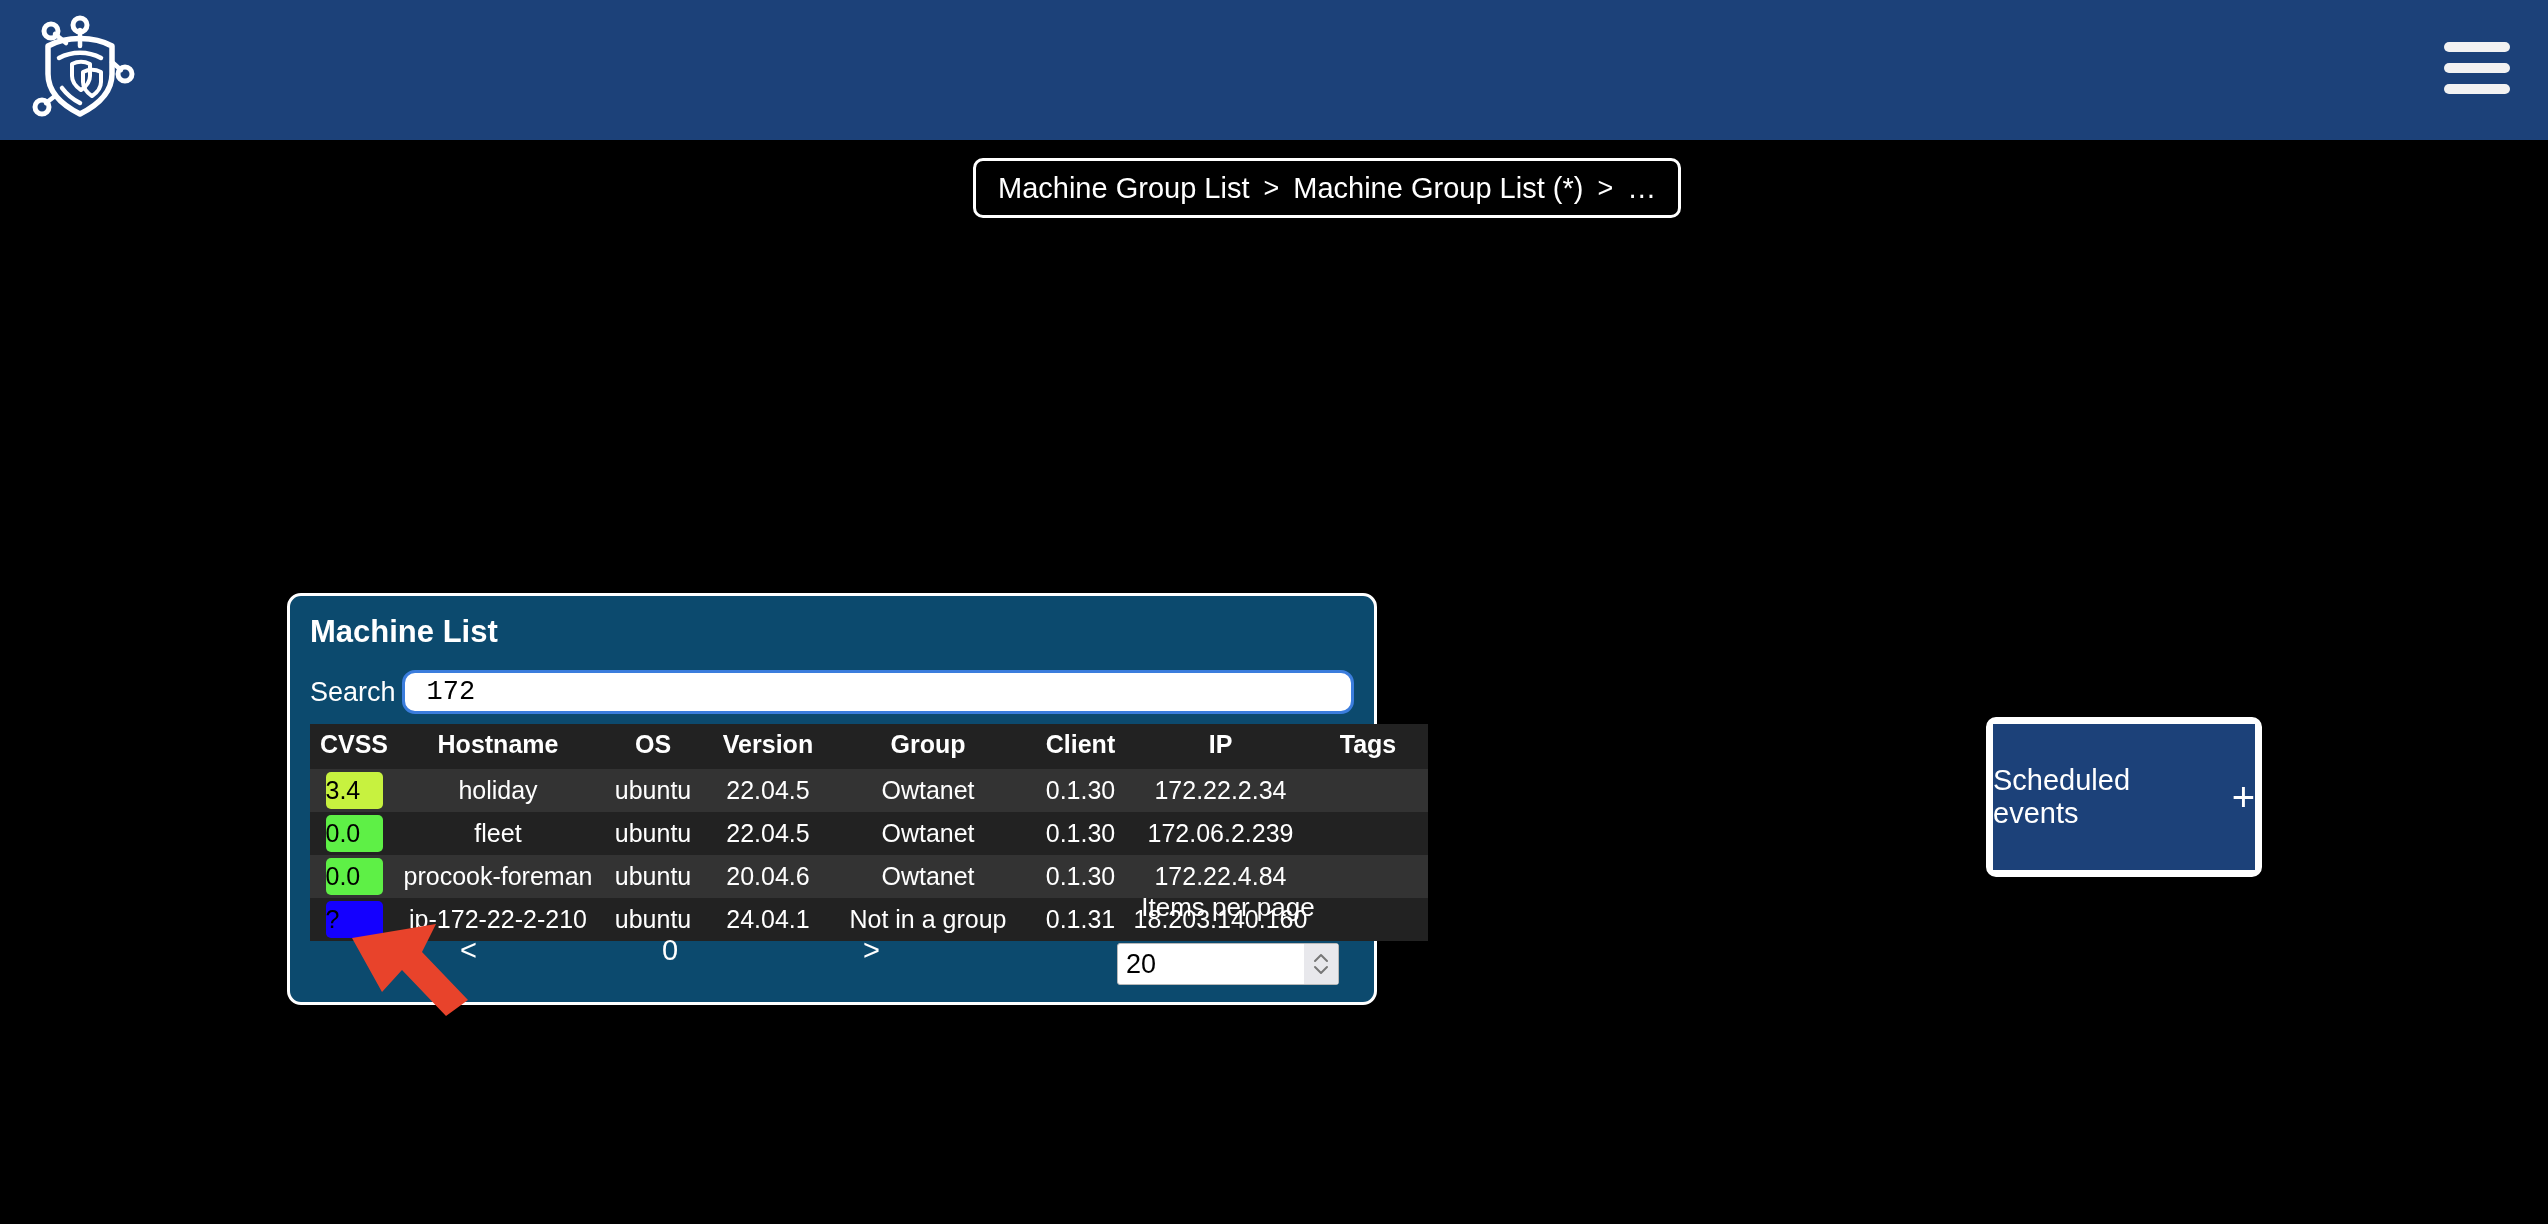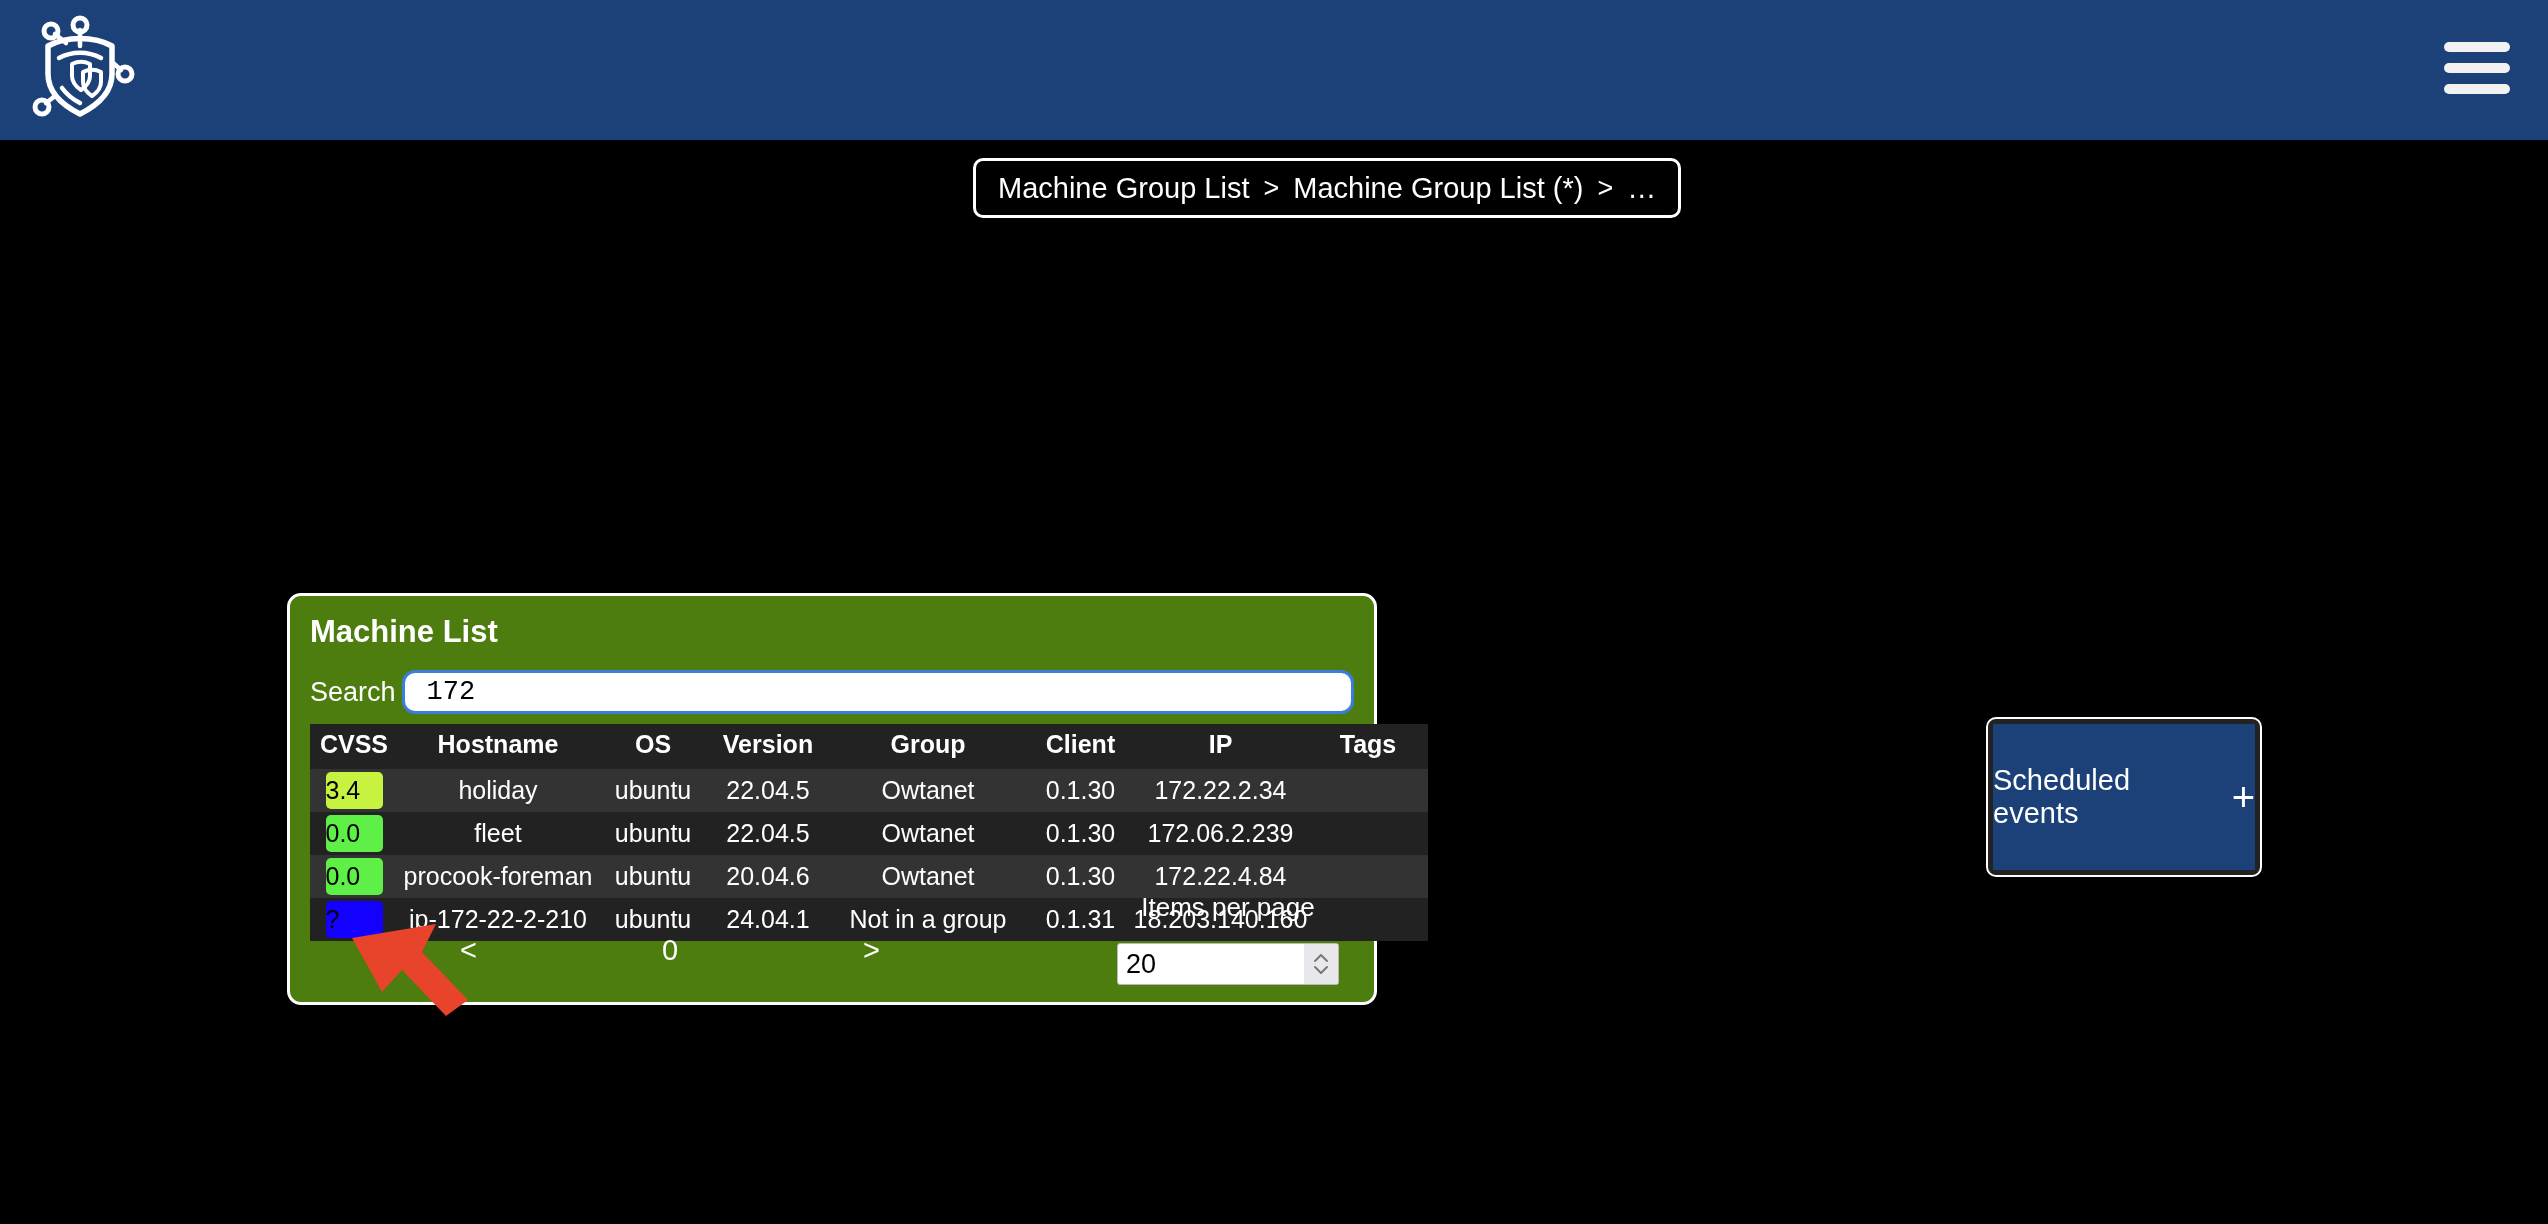--- a/index.html
+++ b/index.html
@@ -74,21 +74,21 @@
     line-height: 1;
   }
 
   
   .panel {
     position: absolute;
     left: 287px;
     top: 593px;
     width: 1090px;
     height: 412px;
-    background: #4d7c0f;
+    background: #0c4a6e;
     border: 3px solid #ffffff;
     border-radius: 14px;
     padding: 18px 20px 0 20px;
   }
 
   .panel-title {
     color: #ffffff;
     font-size: 31px;
     font-weight: bold;
     margin-bottom: 14px;
@@ -259,24 +259,23 @@
     pointer-events: none;
   }
 
   
   .sched-card {
     position: absolute;
     left: 1986px;
     top: 717px;
     width: 276px;
     height: 160px;
-    border: 2px solid #ffffff;
+    border: 7px solid #ffffff;
     border-radius: 10px;
     background: #222222;
-    padding: 5px;
   }
   .sched-inner {
     width: 100%;
     height: 100%;
     background: #1c4179;
     display: flex;
     align-items: center;
     justify-content: center;
     gap: 14px;
   }

